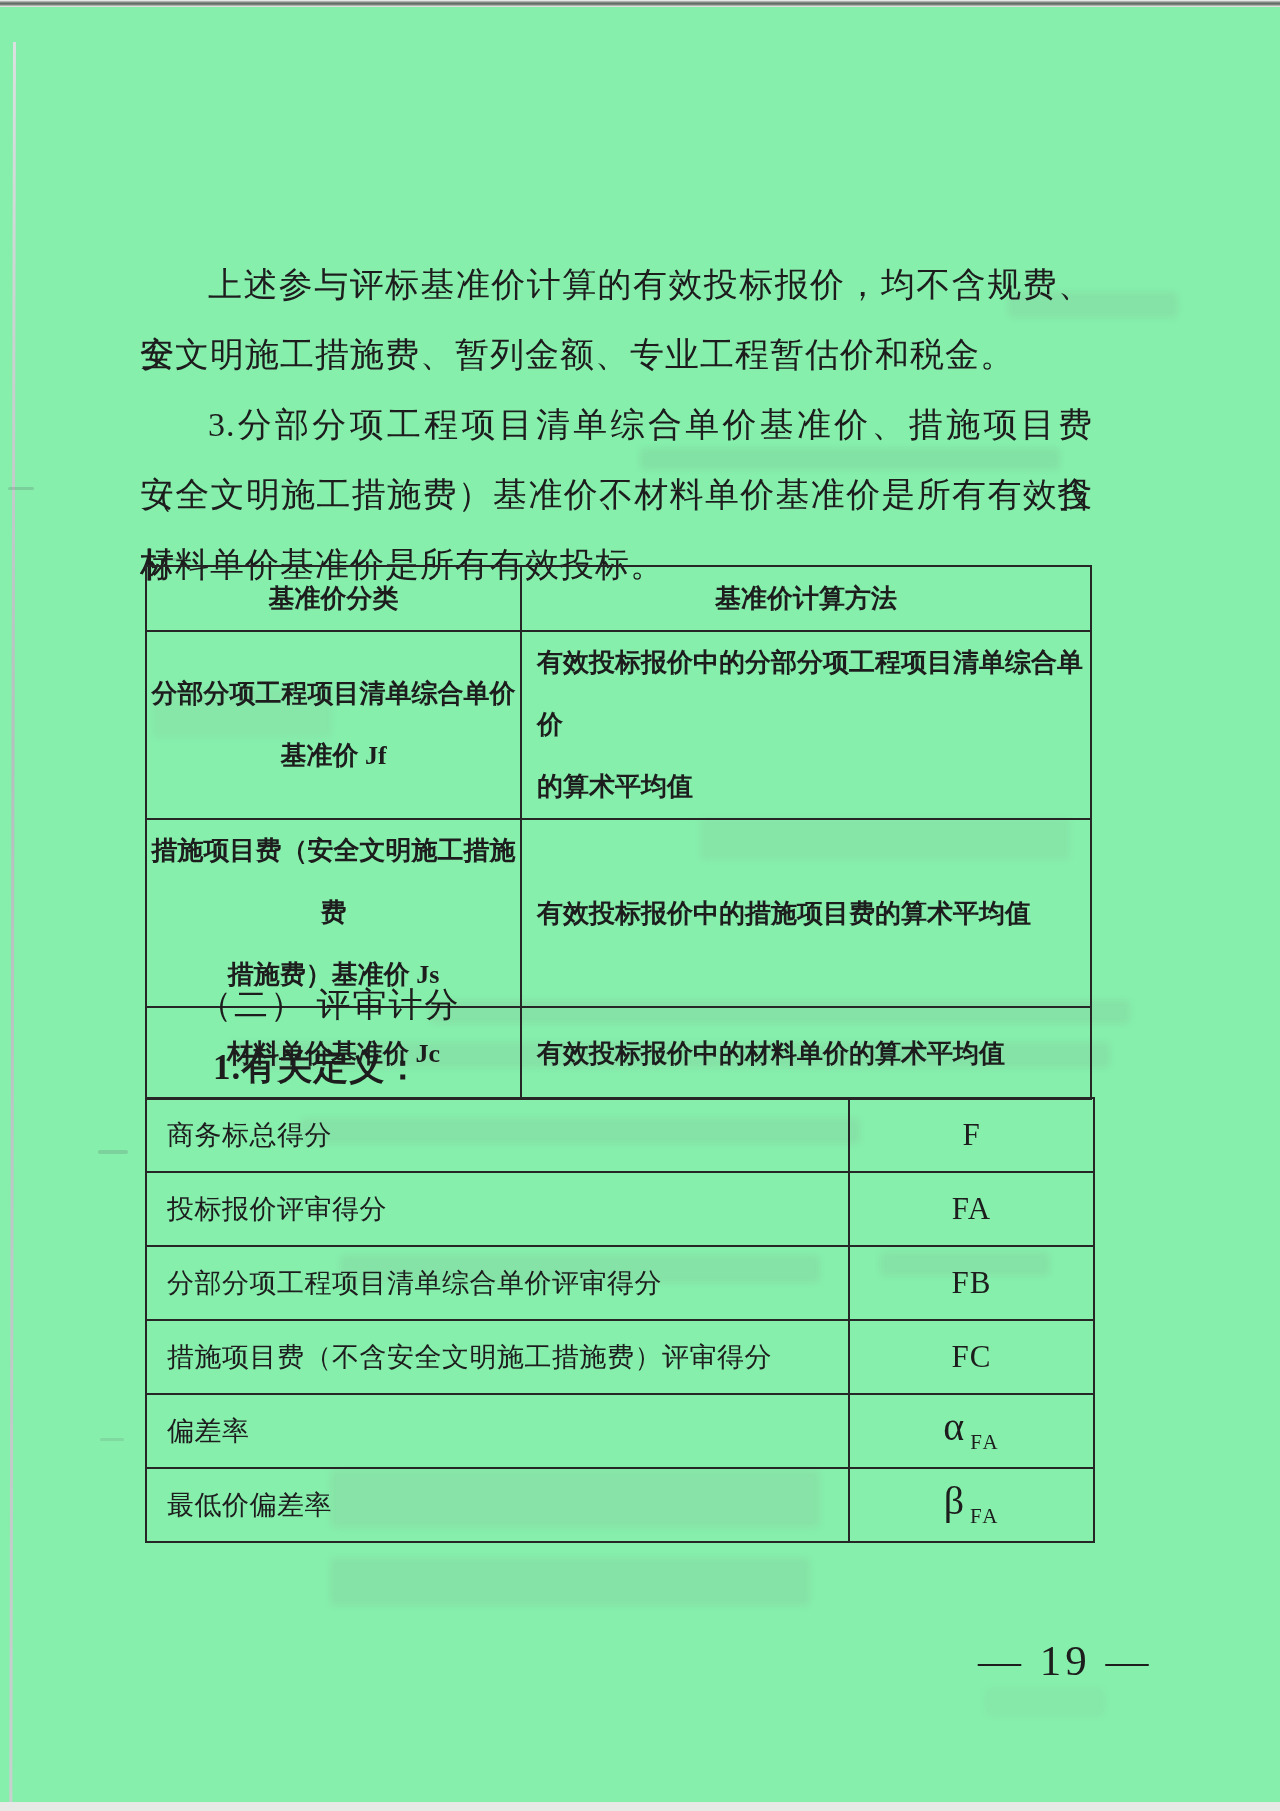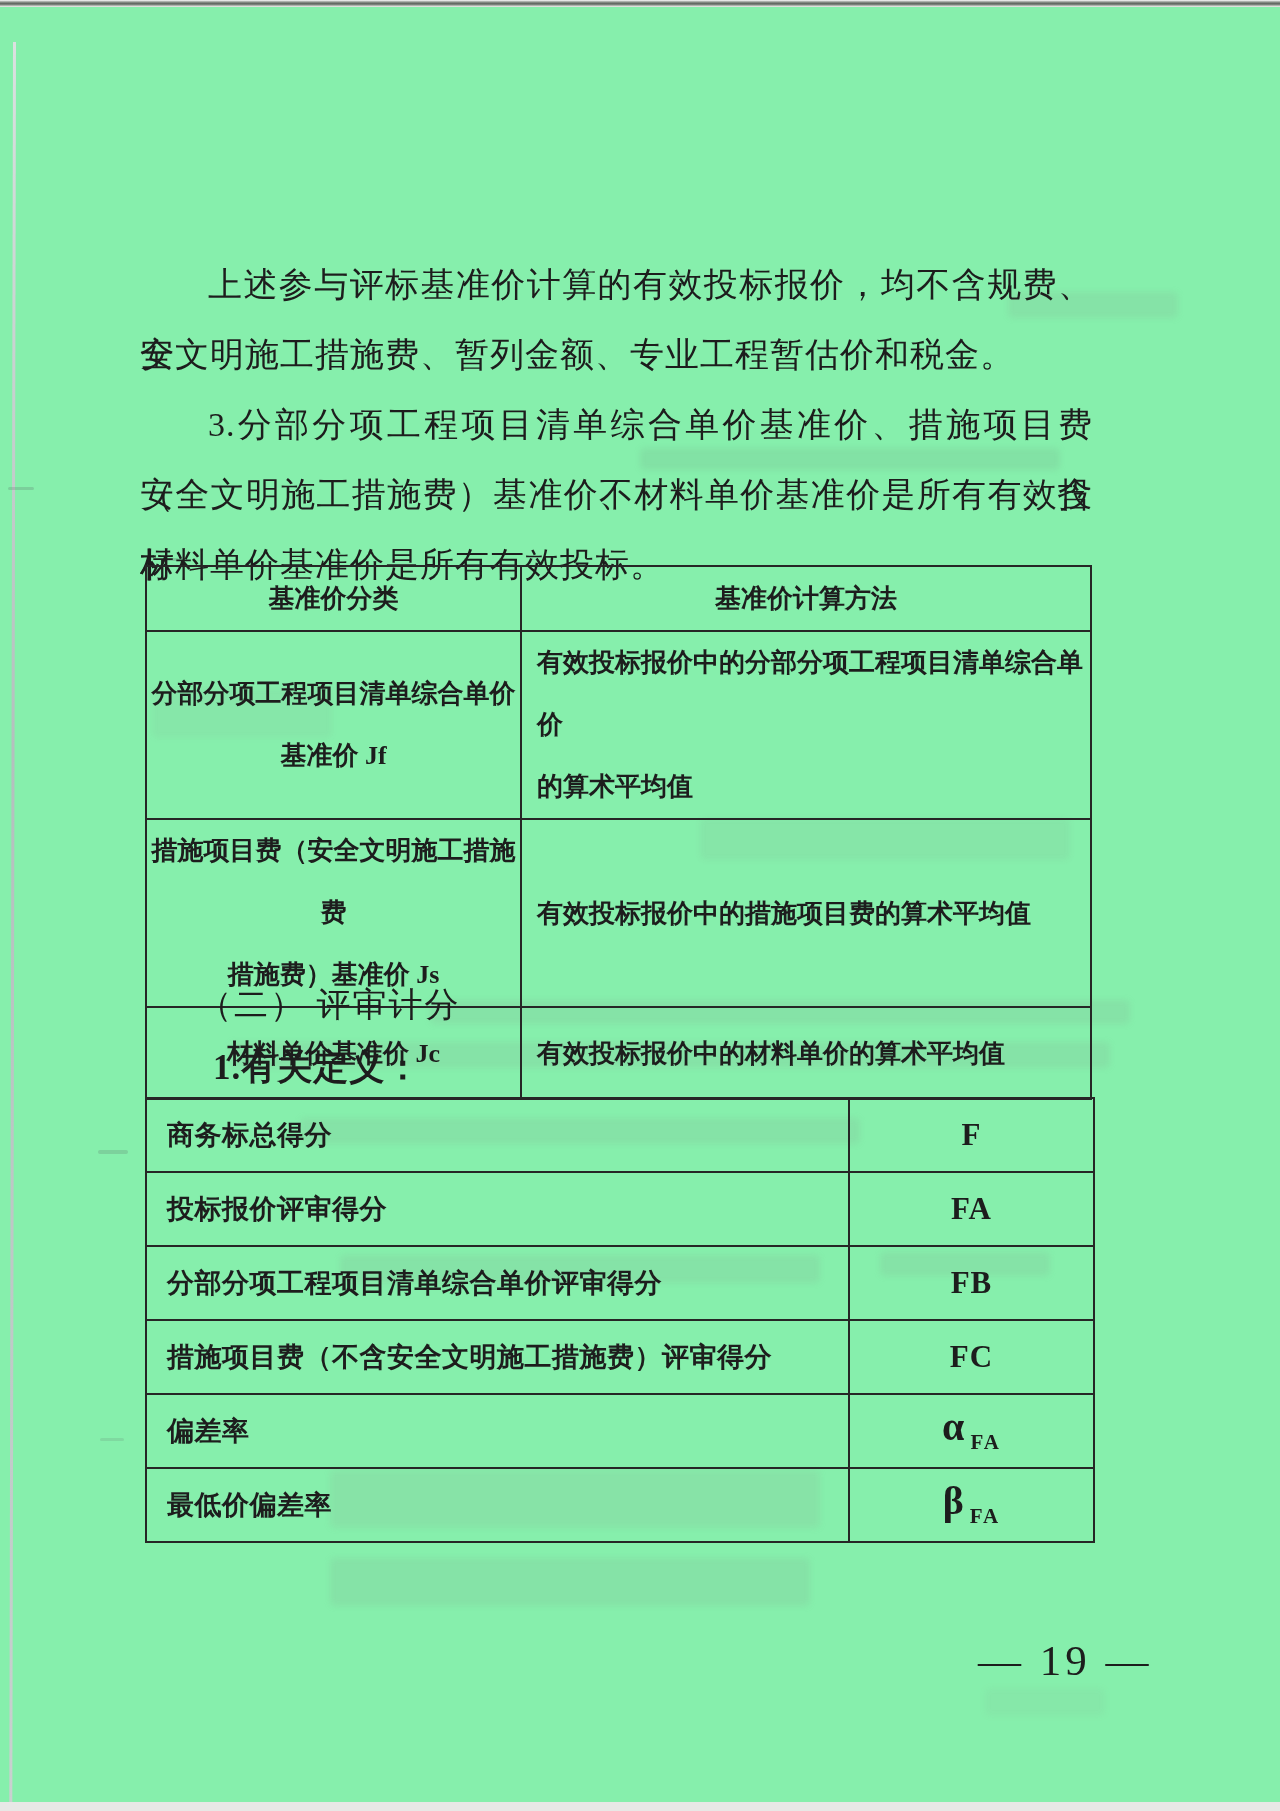--- a/index.html
+++ b/index.html
@@ -49,21 +49,21 @@
 
   
   .h2 { position:absolute; left:198px; top:982px; font-size:34px; letter-spacing:2px; }
   .h3 { position:absolute; left:190px; top:1044px; font-size:35px; font-weight:bold; letter-spacing:1px;margin-left:23px; }
 
   
   table.t2 {
     position:absolute; left:145px; top:1097px; width:948px;
     border-collapse:collapse; table-layout:fixed; font-size:27px;
   }
-  table.t2 td { border:2px solid #262626; padding:0;font-weight:bold; }
+  table.t2 td { border:2px solid #262626; padding:0; }
   .t2 .lbl { padding-left:20px; text-align:left; letter-spacing:0.5px; }
   .t2 .val { text-align:center; font-size:31px; letter-spacing:1px; }
   .greek { font-size:40px; line-height:1; }
   .greek-sub { font-size:21px; vertical-align:-9px; margin-left:5px; letter-spacing:2px; }
 
   .pagenum { position:absolute; left:978px; top:1636px; font-size:43px; letter-spacing:4px; white-space:nowrap; }
 </style>
 </head>
 <body>
 

